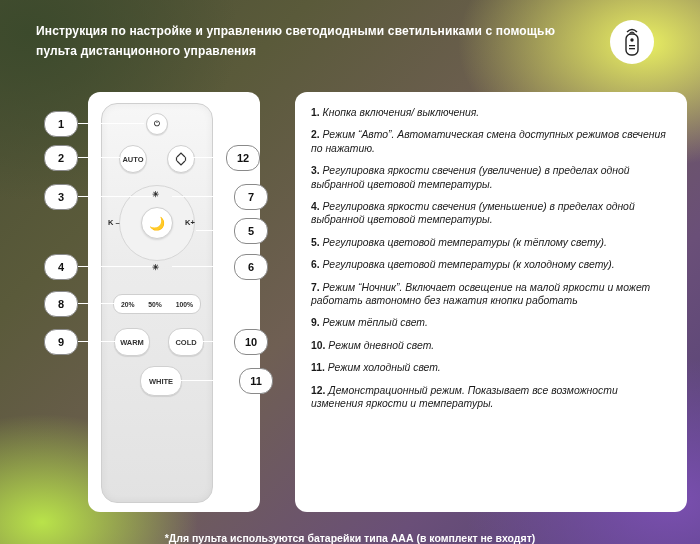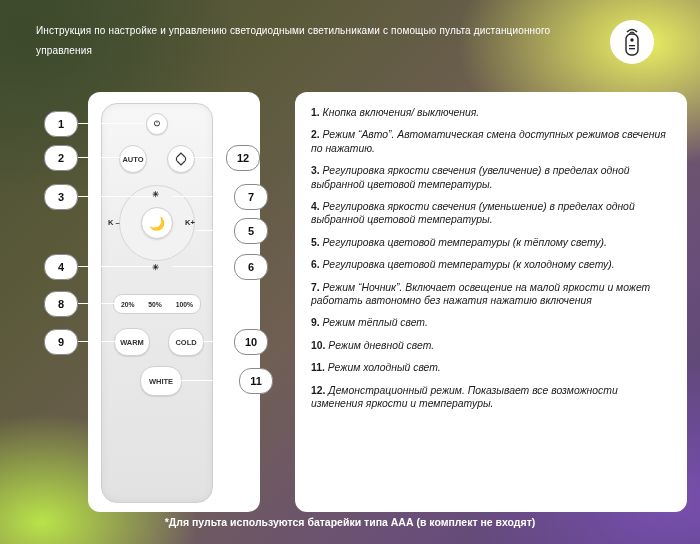--- a/index.html
+++ b/index.html
@@ -16,21 +16,21 @@
       radial-gradient(ellipse 320px 220px at 96% 92%, #7a4fb0 0%, rgba(122,79,176,0) 65%),
       radial-gradient(ellipse 300px 240px at 4% 6%, #3c4a2c 0%, rgba(60,74,44,0) 70%),
       linear-gradient(135deg,#4a4f33 0%, #5a5a3a 25%, #6f5f53 50%, #6a4f78 75%, #53407a 100%);
   }
   
   #header{
     position:absolute;left:14px;top:12px;width:672px;height:58px;
     display:flex;align-items:center;
   }
   #header-title{
-    color:#ffffff;font-size:10px;font-weight:normal;line-height:20px;
+    color:#ffffff;font-size:12px;font-weight:bold;line-height:20px;
     letter-spacing:.15px;width:560px;margin-left:22px;
   }
   #remote-badge{
     position:absolute;right:32px;top:8px;width:44px;height:44px;border-radius:50%;
     background:#ffffff;display:flex;align-items:center;justify-content:center;
   }
   
   #remote-panel{
     position:absolute;left:88px;top:92px;width:172px;height:420px;
     background:#ffffff;border-radius:12px;
@@ -87,21 +87,21 @@
   
   .callout{
     position:absolute;width:32px;height:24px;border-radius:12px;background:#ffffff;
     border:1px solid #8a8a8a;display:flex;align-items:center;justify-content:center;
     font-size:11px;font-weight:bold;color:#111;z-index:4;
   }
   .leader{position:absolute;height:1px;background:#ffffff;z-index:3;}
   
   #footer{
     position:absolute;left:0;top:516px;width:700px;height:28px;
-    display:flex;align-items:flex-start;justify-content:center;
+    display:flex;align-items:flex-end;justify-content:center;
   }
   #footer-text{color:#ffffff;font-size:10.5px;font-weight:bold;}
 </style>
 </head>
 <body>
 
 <div id="page">
 
   <div id="header">
     <div id="header-title">Инструкция по настройке и управлению светодиодными светильниками с помощью пульта дистанционного управления</div>
@@ -184,21 +184,21 @@
   <div class="leader" style="left:180px;top:380px;width:54px;"></div>
   <div class="callout" style="left:239px;top:368px;">11</div>
 
   <div id="legend-panel">
     <p><b>1.</b><span> Кнопка включения/ выключения.</span></p>
     <p><b>2.</b><span> Режим “Авто”. Автоматическая смена доступных режимов свечения по нажатию.</span></p>
     <p><b>3.</b><span> Регулировка яркости свечения (увеличение) в пределах одной выбранной цветовой температуры.</span></p>
     <p><b>4.</b><span> Регулировка яркости свечения (уменьшение) в пределах одной выбранной цветовой температуры.</span></p>
     <p><b>5.</b><span> Регулировка цветовой температуры (к тёплому свету).</span></p>
     <p><b>6.</b><span> Регулировка цветовой температуры (к холодному свету).</span></p>
-    <p><b>7.</b><span> Режим “Ночник”. Включает освещение на малой яркости и может работать автономно без нажатия нажатию включения</span></p>
+    <p><b>7.</b><span> Режим “Ночник”. Включает освещение на малой яркости и может работать автономно без нажатия кнопки работать</span></p>
     <p><b>9.</b><span> Режим тёплый свет.</span></p>
     <p><b>10.</b><span> Режим дневной свет.</span></p>
     <p><b>11.</b><span> Режим холодный свет.</span></p>
     <p><b>12.</b><span> Демонстрационный режим. Показывает все возможности изменения яркости и температуры.</span></p>
   </div>
 
   <div id="footer">
     <div id="footer-text">*Для пульта используются батарейки типа ААА (в комплект не входят)</div>
   </div>
 

